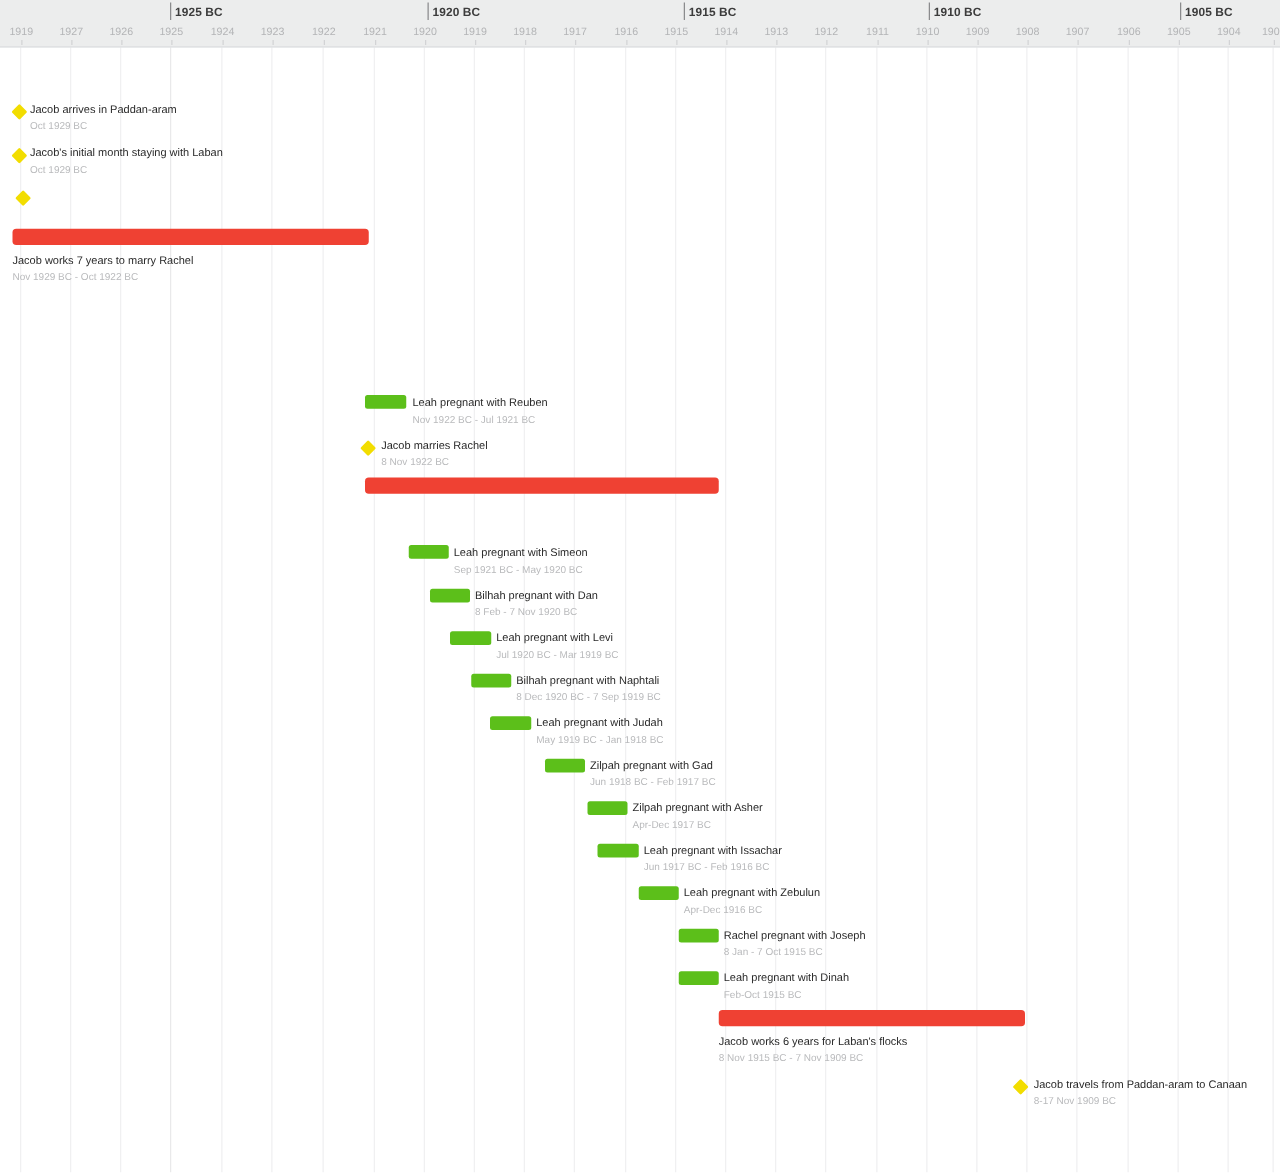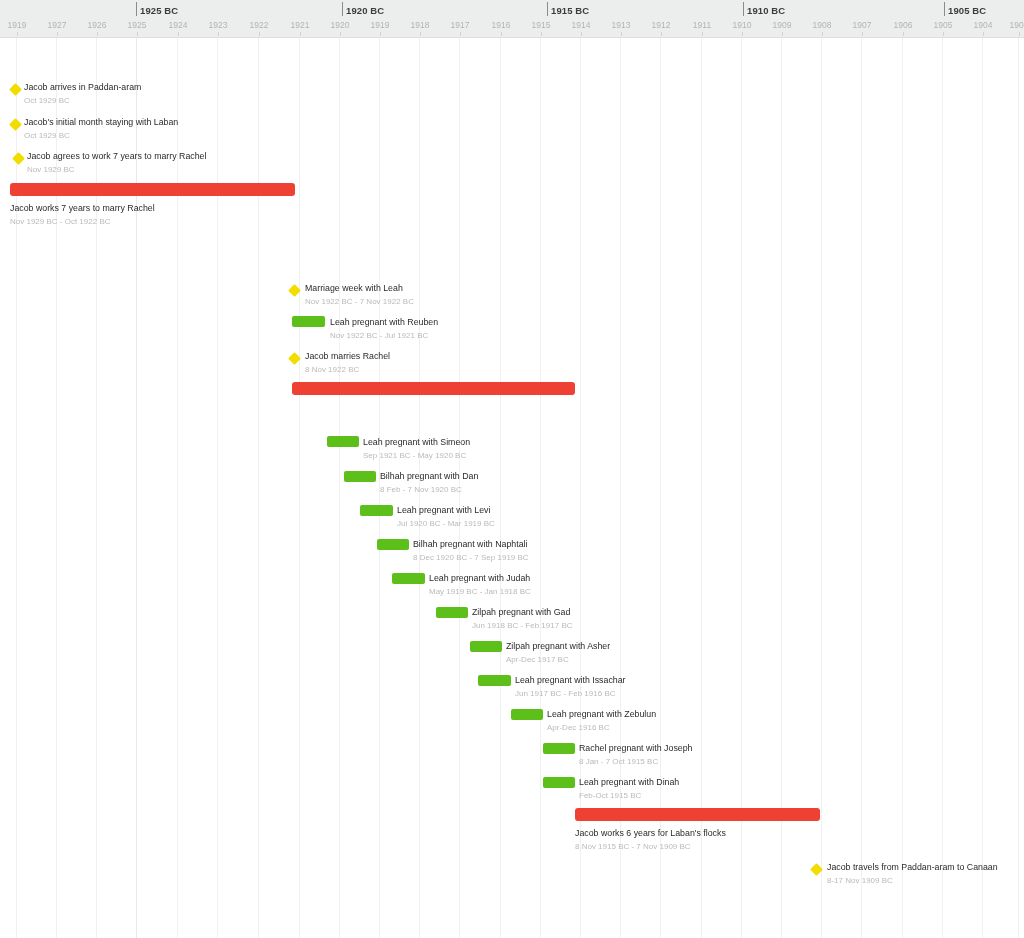--- a/index.html
+++ b/index.html
@@ -241,37 +241,26 @@
       </div>
       <div class="row" style="top: 89px; height: 30px;">
         <div class="diamond" style="left: 11px; top: 3px;"></div>
         <div class="label-block" style="left: 24px; top: 0px;">
           <div class="task-name">Jacob's initial month staying with Laban</div>
           <div class="task-date">Oct 1929 BC</div>
         </div>
       </div>
       <div class="row" style="top: 123px; height: 30px;">
         <div class="diamond" style="left: 14px; top: 3px;"></div>
-        <div class="label-block" style="left: 27px; top: 0px;">
-          <div class="task-name">Jacob agrees to work 7 years to marry Rachel</div>
-          <div class="task-date">Nov 1929 BC</div>
-        </div>
       </div>
       <div class="row" style="top: 0px; height: 938px; pointer-events: none;">
         <div class="bar red" style="left: 10px; width: 285px; top: 155px; pointer-events: auto;"></div>
         <div class="label-block" style="left: 10px; top: 175px; pointer-events: auto;">
           <div class="task-name">Jacob works 7 years to marry Rachel</div>
           <div class="task-date">Nov 1929 BC - Oct 1922 BC</div>
-        </div>
-      </div>
-      <div class="row" style="top: 255px; height: 30px;">
-        <div class="diamond" style="left: 290px; top: 3px;"></div>
-        <div class="label-block" style="left: 305px; top: 0px;">
-          <div class="task-name">Marriage week with Leah</div>
-          <div class="task-date">Nov 1922 BC - 7 Nov 1922 BC</div>
         </div>
       </div>
       <div class="row" style="top: 0px; height: 784px; pointer-events: none;">
         <div class="bar green" style="left: 292px; width: 33px; top: 288px; pointer-events: auto;"></div>
         <div class="label-block" style="left: 330px; top: 289px; pointer-events: auto;">
           <div class="task-name">Leah pregnant with Reuben</div>
           <div class="task-date">Nov 1922 BC - Jul 1921 BC</div>
         </div>
       </div>
       <div class="row" style="top: 323px; height: 30px;">

